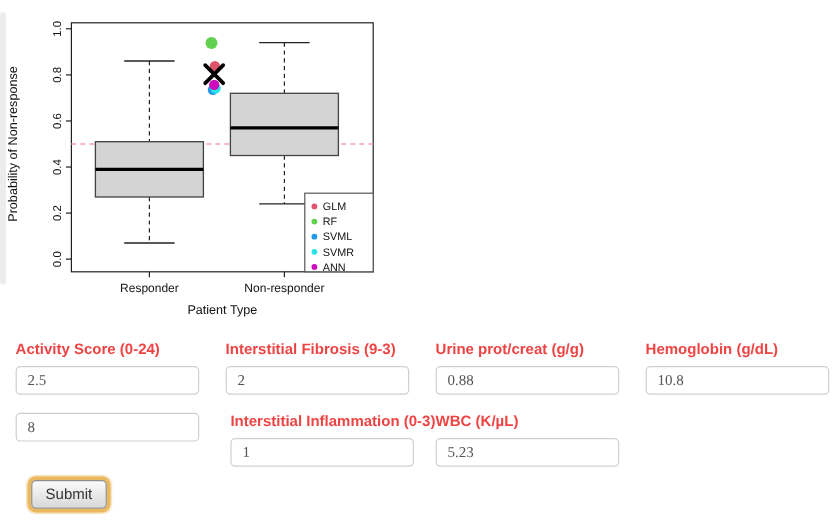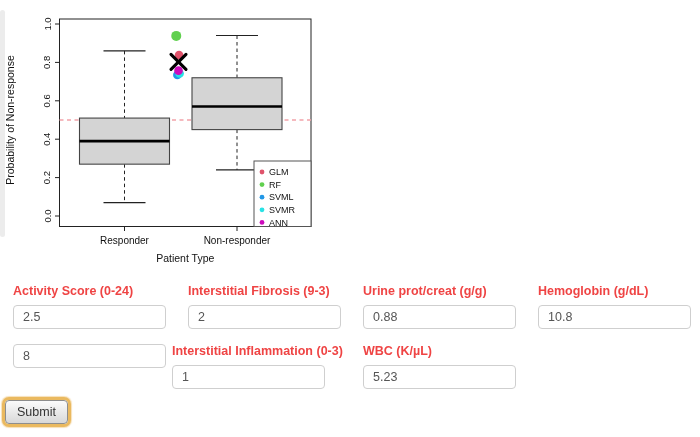--- a/index.html
+++ b/index.html
@@ -11,23 +11,23 @@
                 background:#ececec; border-radius:3px; }
 
   .chart-wrap { position:absolute; left:0; top:0; width:340px; height:272px; }
   svg text { font-family:"Liberation Sans","DejaVu Sans",sans-serif; fill:#111; }
 
   .field { position:absolute; width:160px; }
   .field label { display:block; font-size:12.5px; font-weight:bold; color:#ef4444;
                  line-height:14px; margin-bottom:7px; white-space:nowrap; }
   .field input { width:153px; height:24px; border:1px solid #cfcfcf; border-radius:4px;
                  padding:0 0 0 9px; font-size:12.5px; color:#555;
-                 font-family:Liberation Sans, sans-serif; background:#fff; }
+                 font-family:Liberation Serif, serif; background:#fff; }
 
-  .submit-btn { position:absolute; left:5px; top:400px; height:24px; padding:0 11px;
+  .submit-btn { position:absolute; left:26px; top:400px; height:24px; padding:0 11px;
                 font-size:12.5px; color:#333; cursor:pointer;
                 font-family:"Liberation Sans","DejaVu Sans",sans-serif;
                 background:linear-gradient(#fbfbfb,#d8d8d8);
                 border:1px solid #8d8d8d; border-radius:4px;
                 box-shadow:0 0 0 3px #eab95f, 0 0 1px 4px rgba(234,185,95,.45);text-align:right; }
 </style>
 </head>
 <body>
 
 <div class="app">
@@ -118,21 +118,21 @@
       <label>Urine prot/creat (g/g)</label>
       <input type="text" value="0.88" style="">
     </div>
     <div class="field" style="left:538px;top:284px">
       <label>Hemoglobin (g/dL)</label>
       <input type="text" value="10.8" style="">
     </div>
     <div class="field" style="left:13px;top:344px">
       <input type="text" value="8" style="">
     </div>
-    <div class="field" style="left:172px;top:344px">
+    <div class="field" style="left:192px;top:344px">
       <label>Interstitial Inflammation (0-3)</label>
       <input type="text" value="1" style="">
     </div>
     <div class="field" style="left:363px;top:344px">
       <label>WBC (K/µL)</label>
       <input type="text" value="5.23" style="">
     </div>
 
     <button type="button" class="submit-btn">Submit</button>
   </form>

